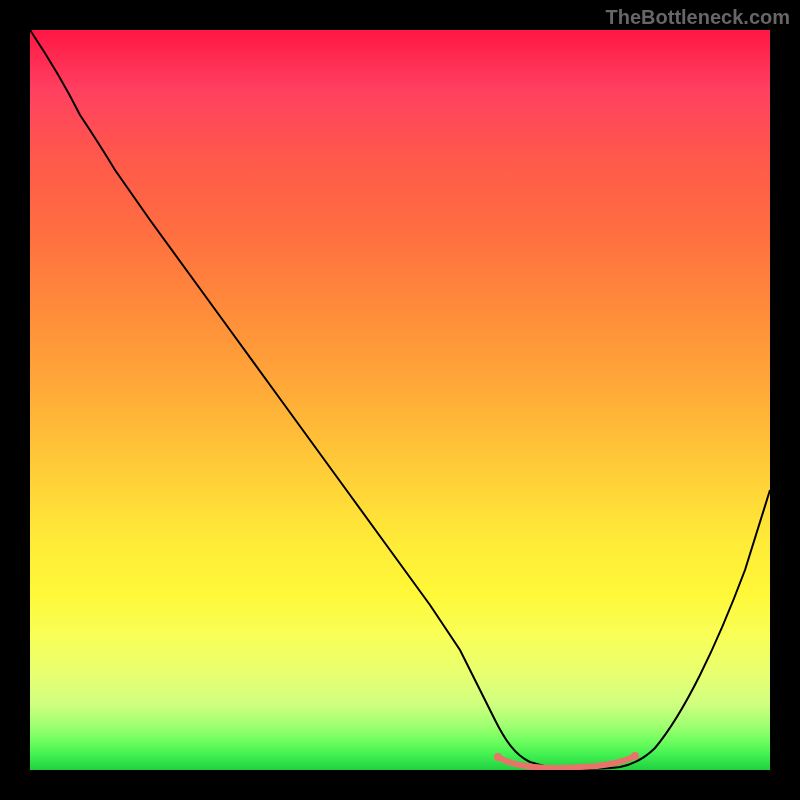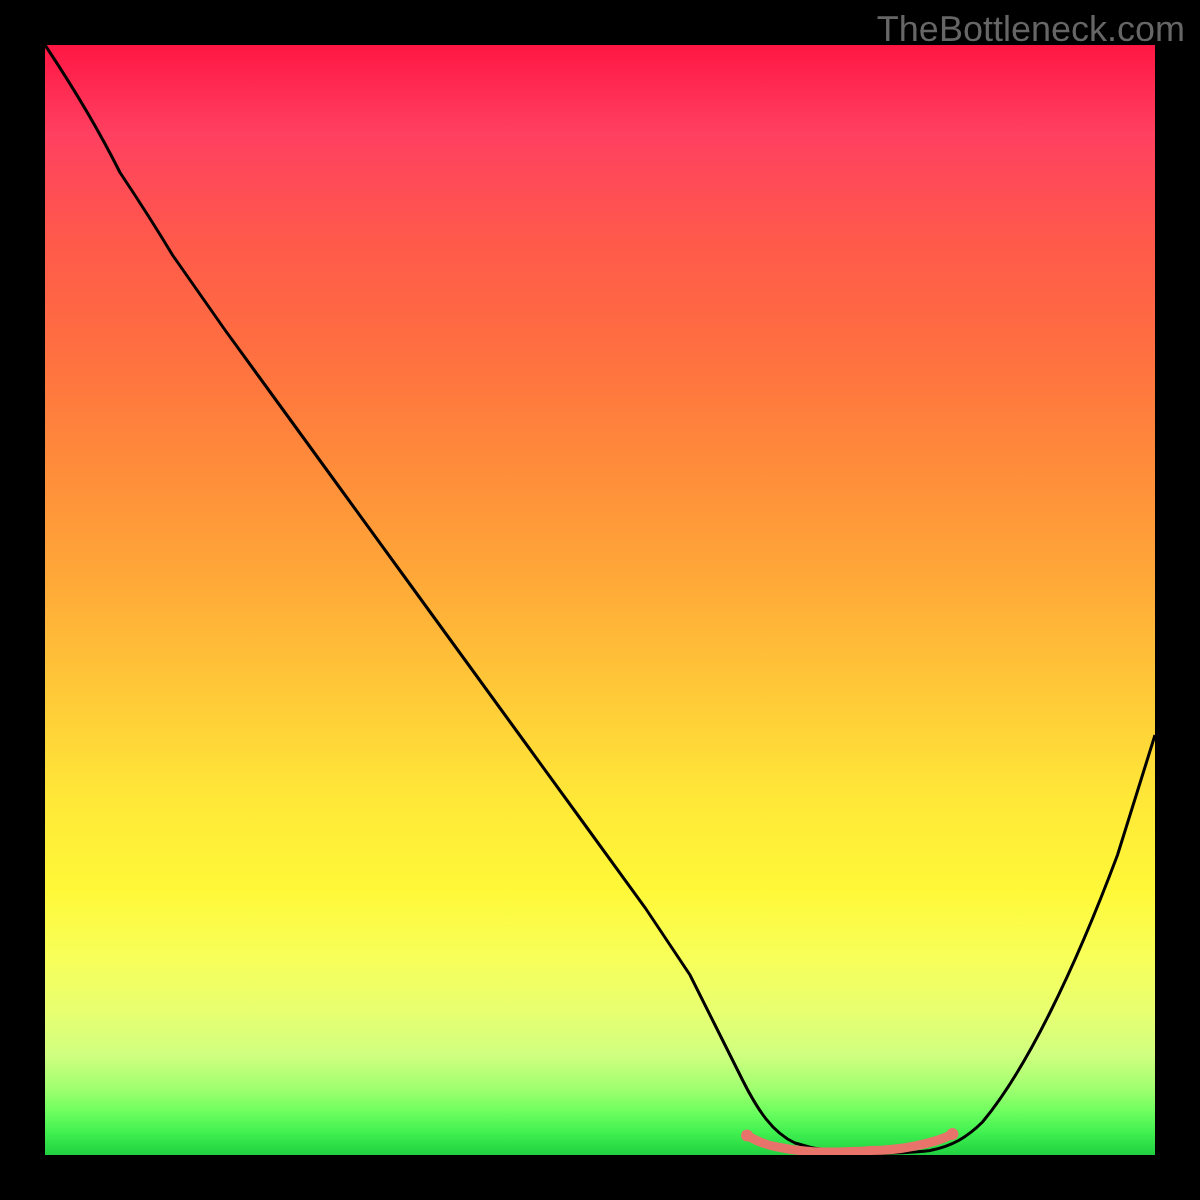--- a/index.html
+++ b/index.html
@@ -12,22 +12,22 @@
       height: 800px;
       background: #000;
       position: relative;
       font-family: Arial, sans-serif;
     }
     .watermark {
       position: absolute;
       top: 6px;
       right: 10px;
       color: #666;
-      font-size: 24px;
-      font-weight: normal;
+      font-size: 20px;
+      font-weight: bold;
       z-index: 10;
     }
     .chart-area {
       position: absolute;
       left: 30px;
       top: 30px;
       width: 740px;
       height: 740px;
       background: linear-gradient(to bottom,
         #ff1744 0%,

